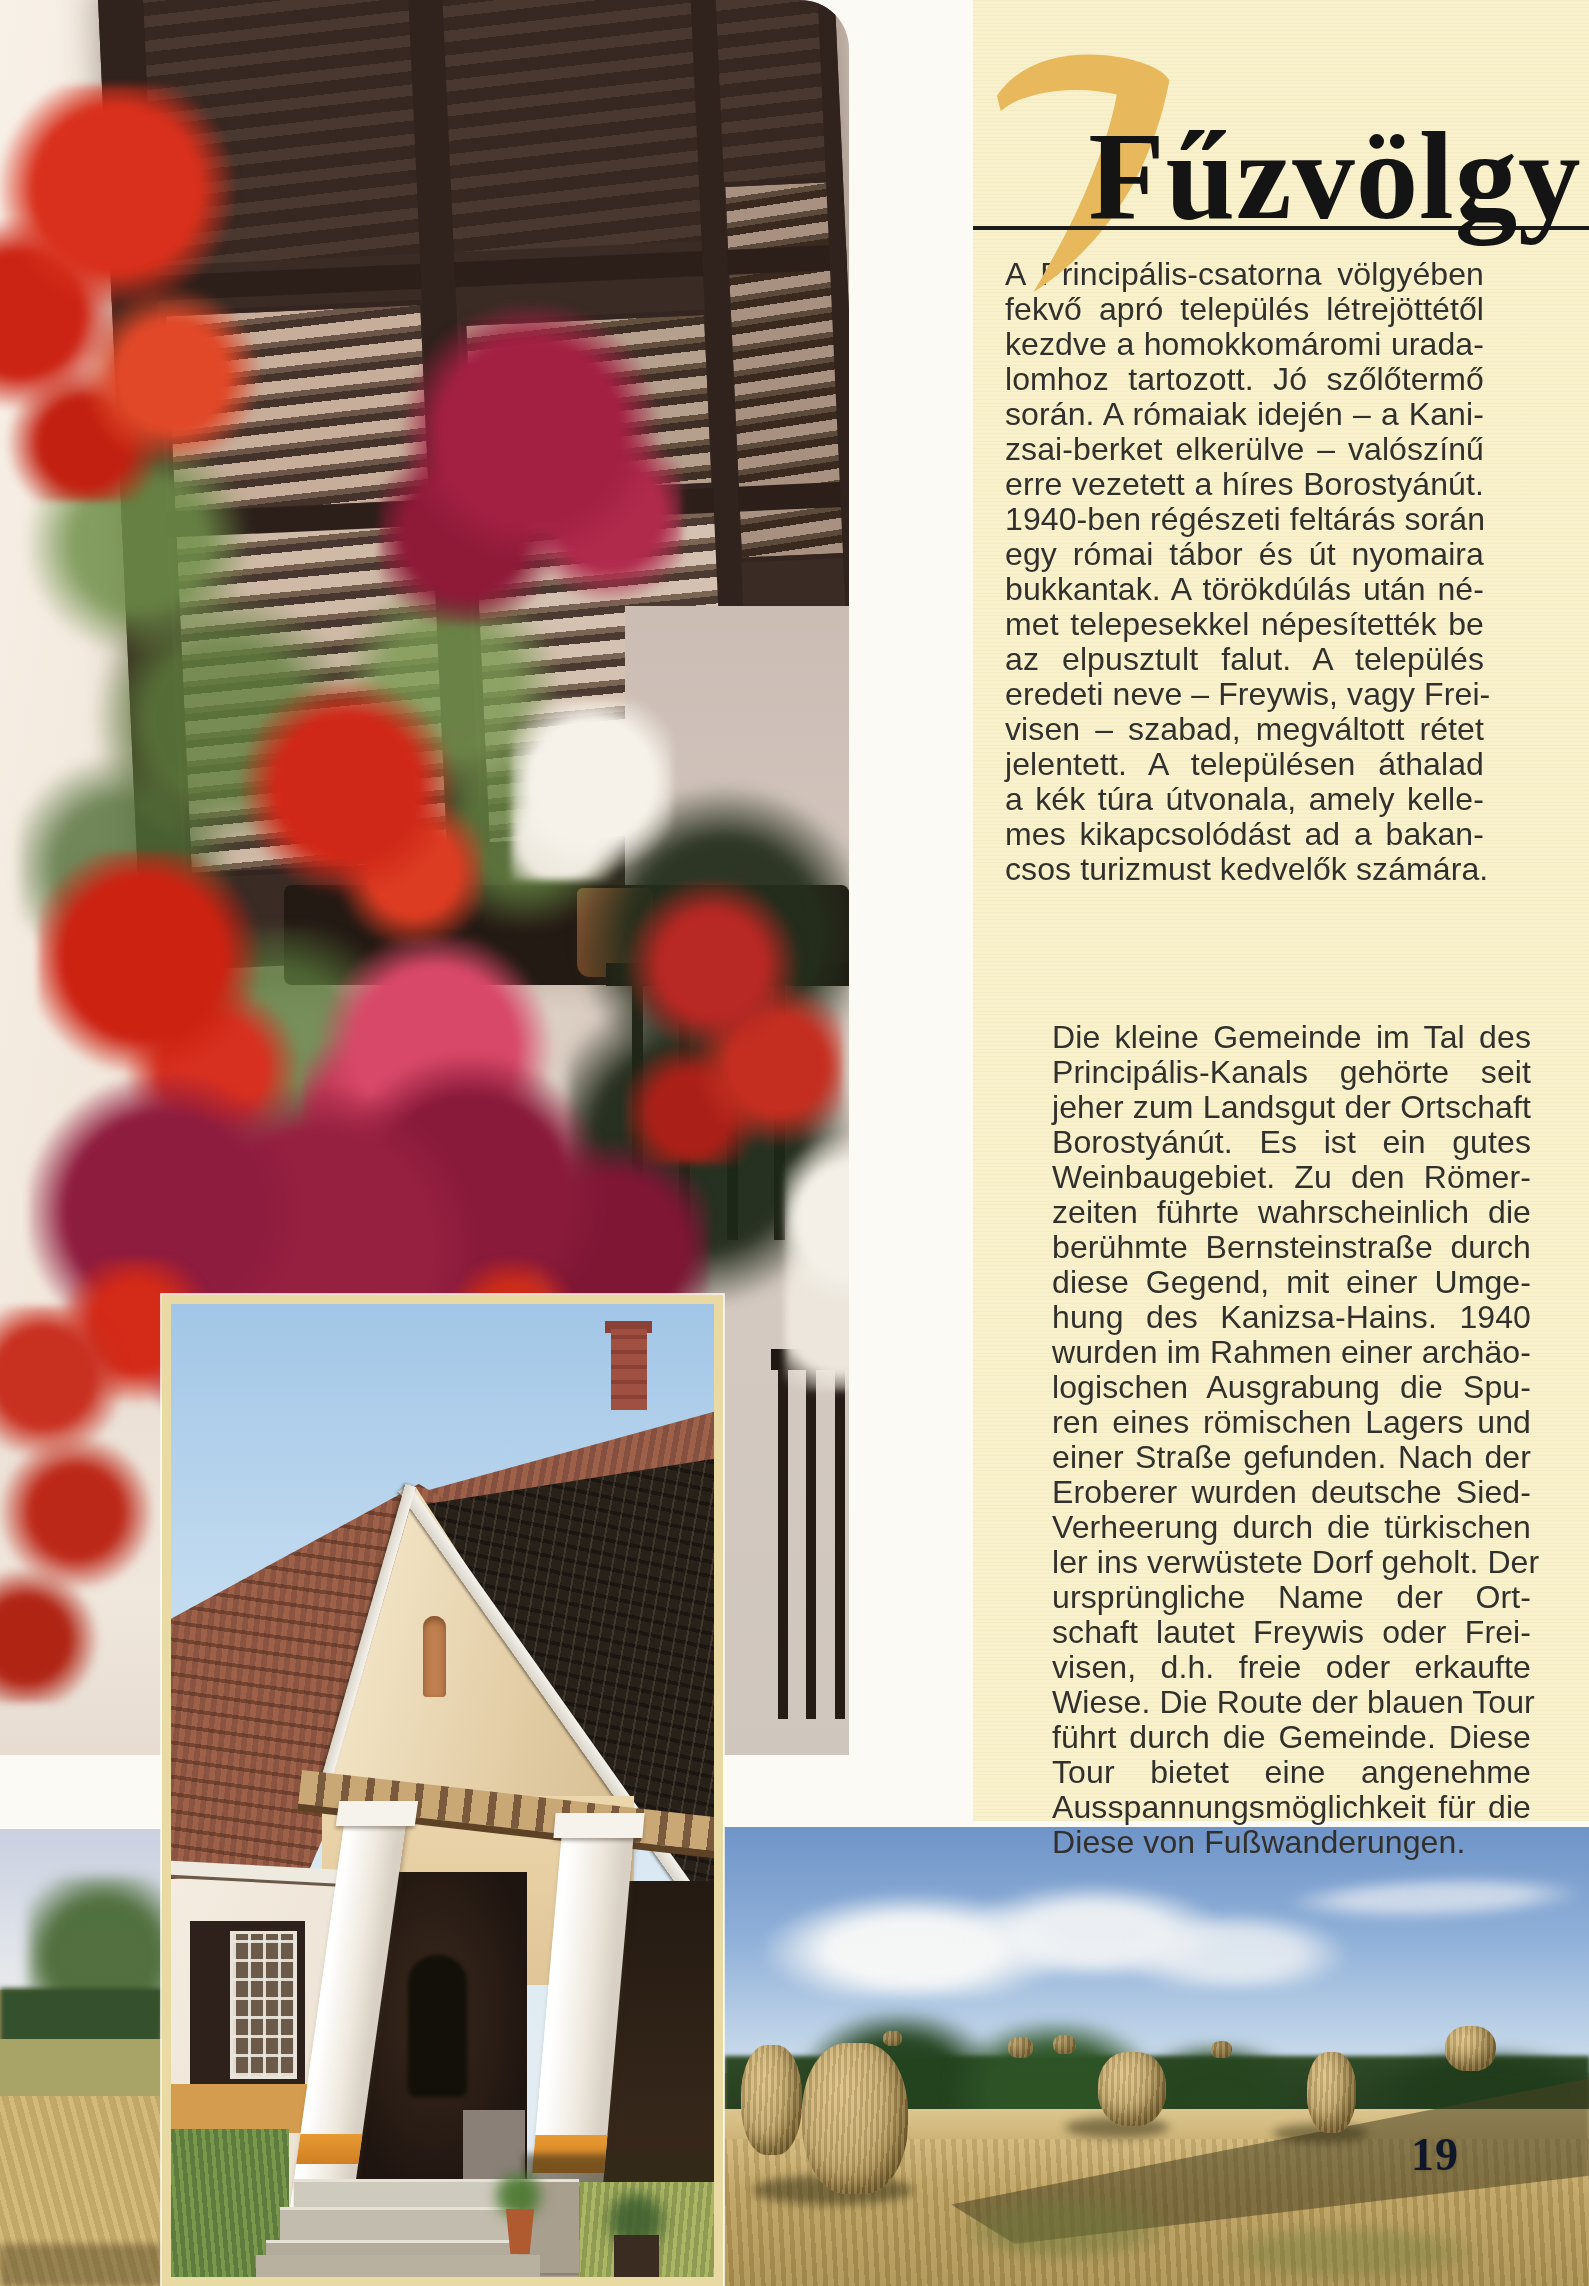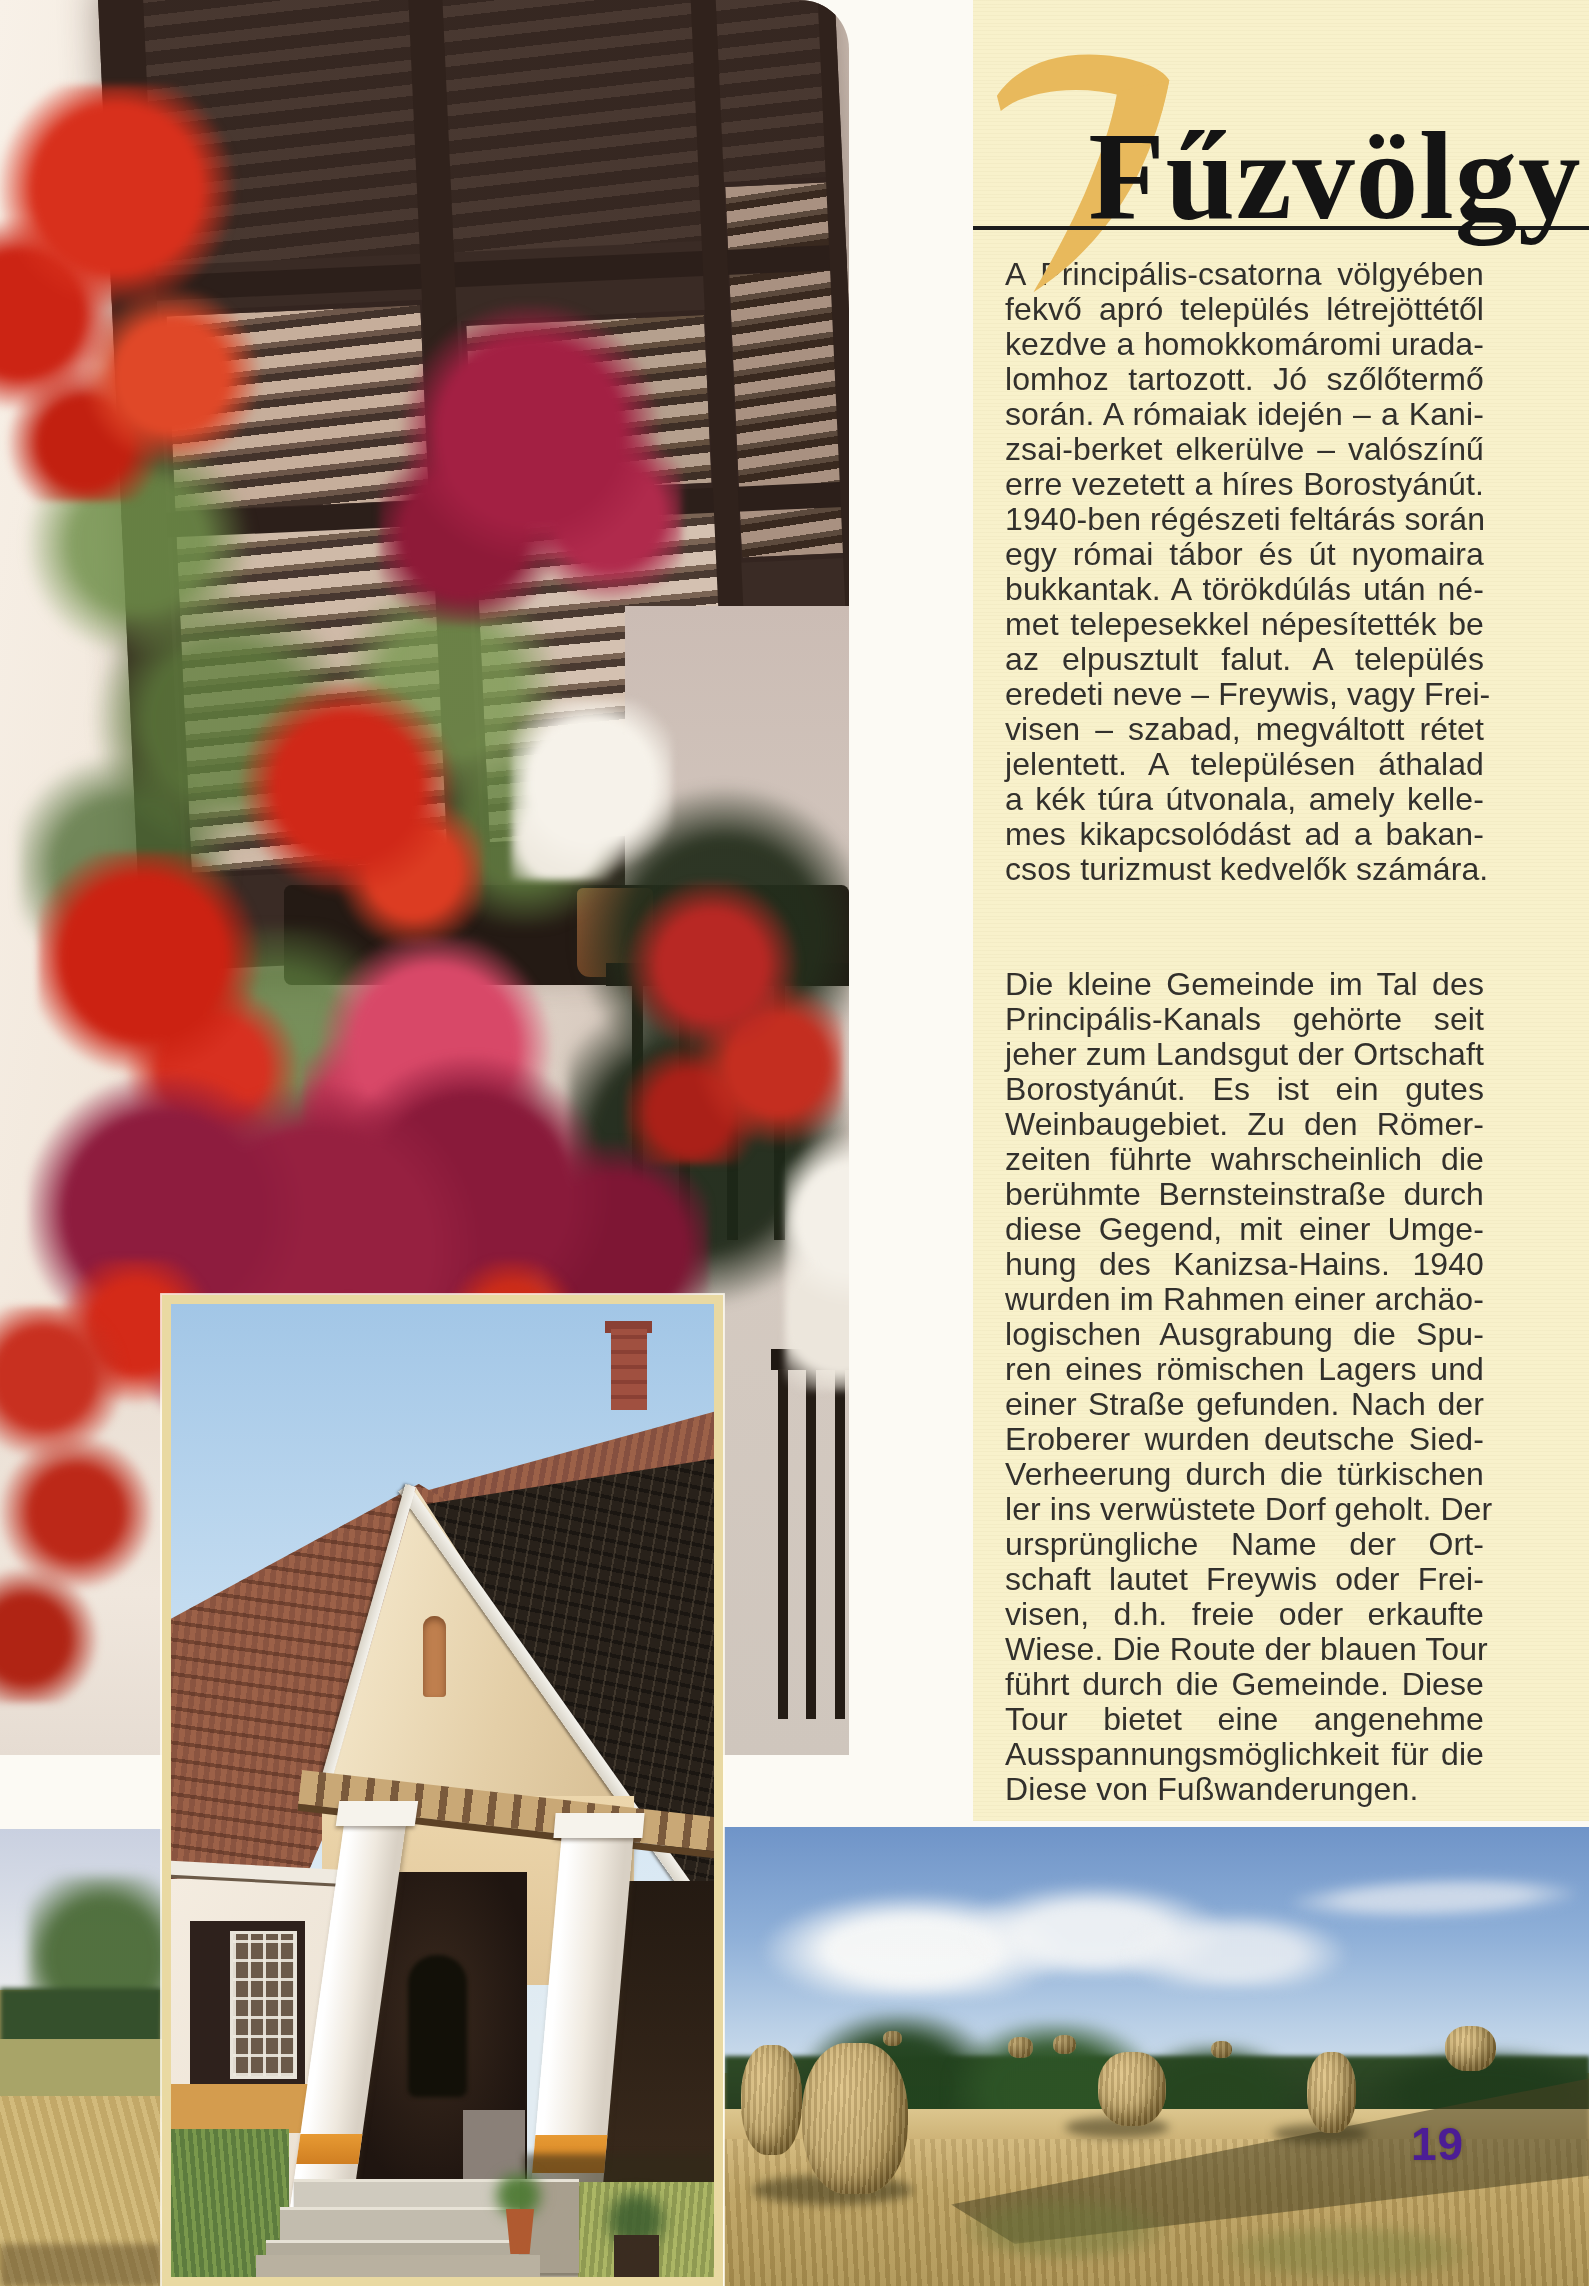--- a/index.html
+++ b/index.html
@@ -43,22 +43,22 @@
   .photo-bl{position:absolute;left:0;top:1829px;width:162px;height:457px;overflow:hidden;background:#c2a868;}
 
   
   .photo-hay{position:absolute;left:724px;top:1827px;width:866px;height:459px;overflow:hidden;background:#b89c5c;}
   .bale{position:absolute;border-radius:42%/46%;
      background:radial-gradient(ellipse at 35% 30%,#dcc188 0%,#c3a970 45%,#95793f 85%),#b59a62;
      box-shadow:inset -7.6px -9.5px 17px rgba(60,45,15,.55);}
   .bale:after{content:"";position:absolute;inset:0;border-radius:inherit;opacity:.5;
      background:repeating-linear-gradient(92deg,rgba(255,235,180,.35) 0 2.8px,rgba(90,70,30,.35) 2.8px 5.7px);}
   .bshadow{position:absolute;background:rgba(45,42,18,.5);border-radius:50%;filter:blur(4.7px);}
-  .pageno{position:absolute;left:687px;top:290px;color:#4c1d95;font-size:46px;font-weight:bold;
-     letter-spacing:0.9px;text-shadow:0 0 3.8px rgba(80,70,40,.6);}
+  .pageno{position:absolute;left:687px;top:301px;color:#0f172a;font-size:46px;font-weight:bold;
+     letter-spacing:0.9px;text-shadow:0 0 3.8px rgba(80,70,40,.6);font-family:Liberation Serif, serif;}
 
   
   .photo-house{position:absolute;left:162px;top:1295px;width:543px;height:973px;
      border:9.5px solid #e9d9a2;box-shadow:0 0 0 1.9px rgba(255,252,240,.85);overflow:hidden;
      background:linear-gradient(180deg,#a2c6e6 0%,#c2dbf0 30%,#d8e8f4 55%,#e2ecf2 75%);}
   .roofL{position:absolute;left:0;top:180px;width:326px;height:449px;
      clip-path:polygon(0% 30%,76% 0%,90% 6%,34% 100%,0% 96%);
      background:repeating-linear-gradient(8deg,rgba(70,35,22,.45) 0 3.8px,rgba(0,0,0,0) 3.8px 17px),
                 repeating-linear-gradient(96deg,#9c6148 0 5.7px,#8a5440 5.7px 11.4px);}
   .roofRband{position:absolute;left:237px;top:95px;width:307px;height:125px;
@@ -109,21 +109,21 @@
      background:repeating-linear-gradient(0deg,rgba(120,100,40,.035) 0 0.9px,rgba(0,0,0,0) 0.9px 3.8px),#f8f1cb;}
   .numeral{position:absolute;left:13.2px;top:36px;width:199px;height:260px;z-index:1;}
   .rule{position:absolute;left:0;right:0;top:226px;height:3.8px;background:#1b1b1b;z-index:2;}
   h1.title{position:absolute;right:8.5px;top:114px;margin:0;z-index:3;
      font-family:"Liberation Serif",serif;font-weight:bold;font-size:125px;line-height:1;
      letter-spacing:0.9px;color:#141414;}
   .para{position:absolute;left:32px;width:479px;color:#32302c;font-size:32px;line-height:35px;letter-spacing:0.1px;}
   .jline{white-space:nowrap;text-align:justify;text-align-last:justify;height:35px;}
   .para.last-left .jline.last{text-align-last:left;}
   .para.hu{top:257px;}
-  .para.de{top:967px;}
+  .para.de{top:1020px;margin-left:47px;}
 </style>
 </head>
 <body>
 
 <div class="page">
 
   <section class="photo-left">
     <div class="shutters">
       <div class="slats sl-top"></div>
       <div class="slats sl-a1"></div>

